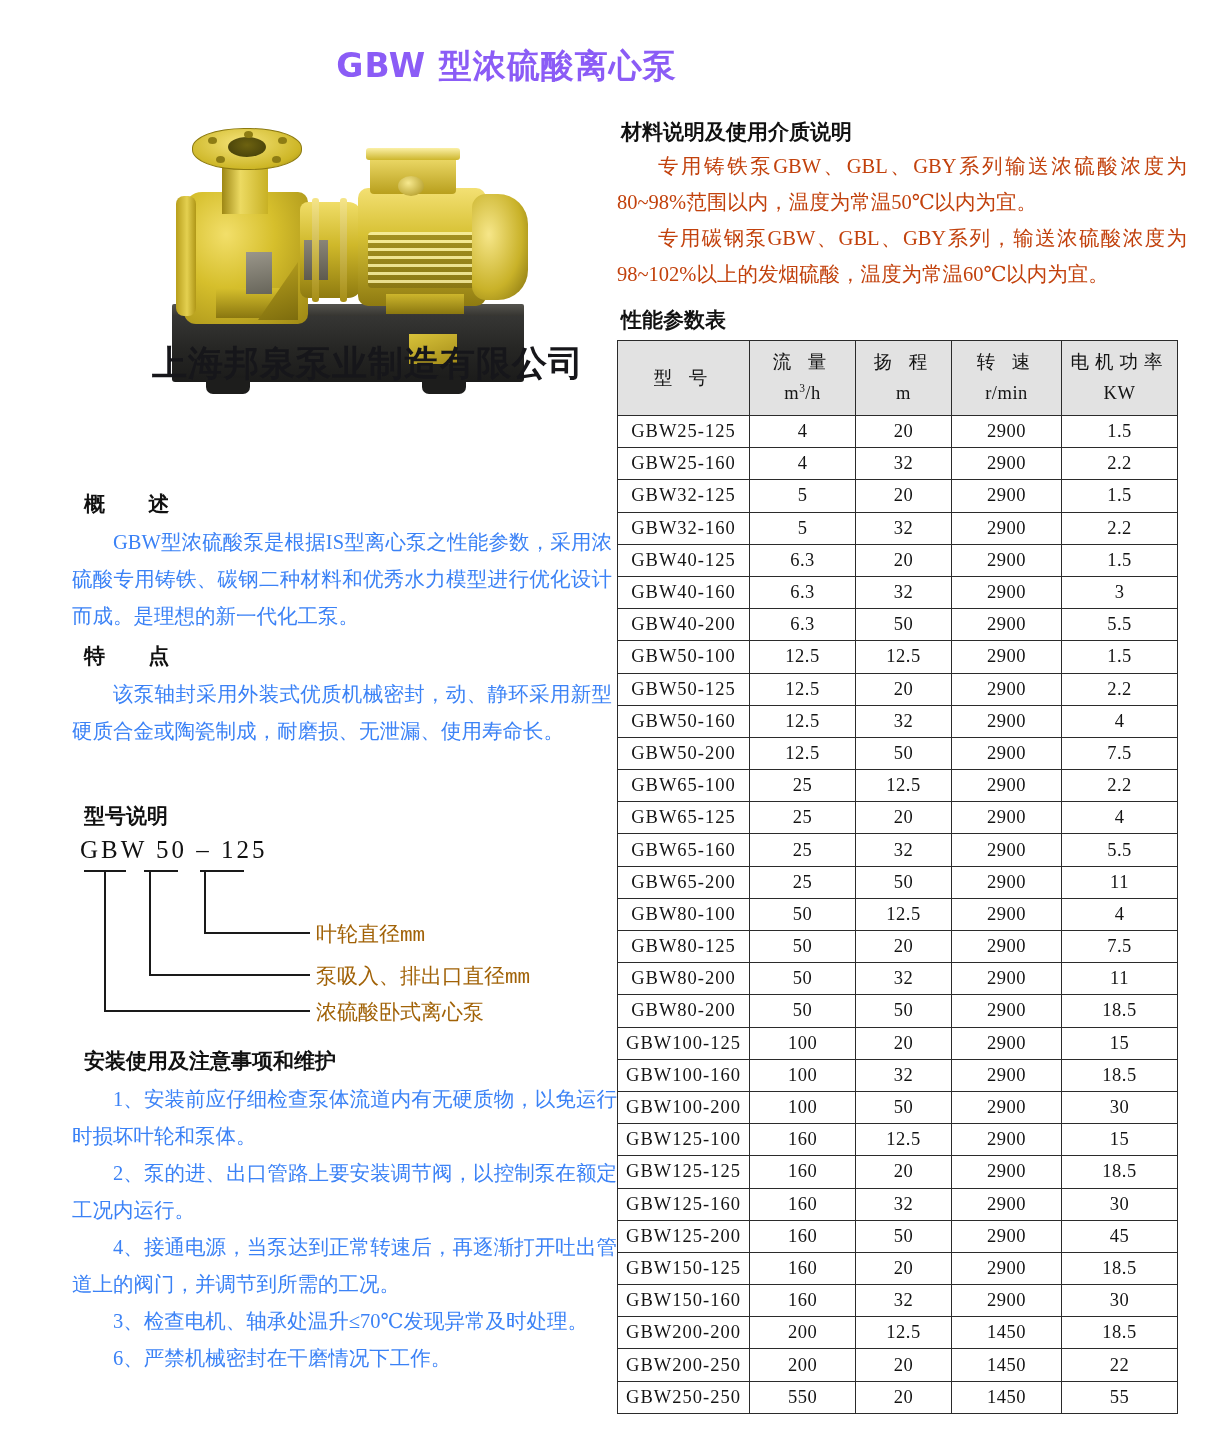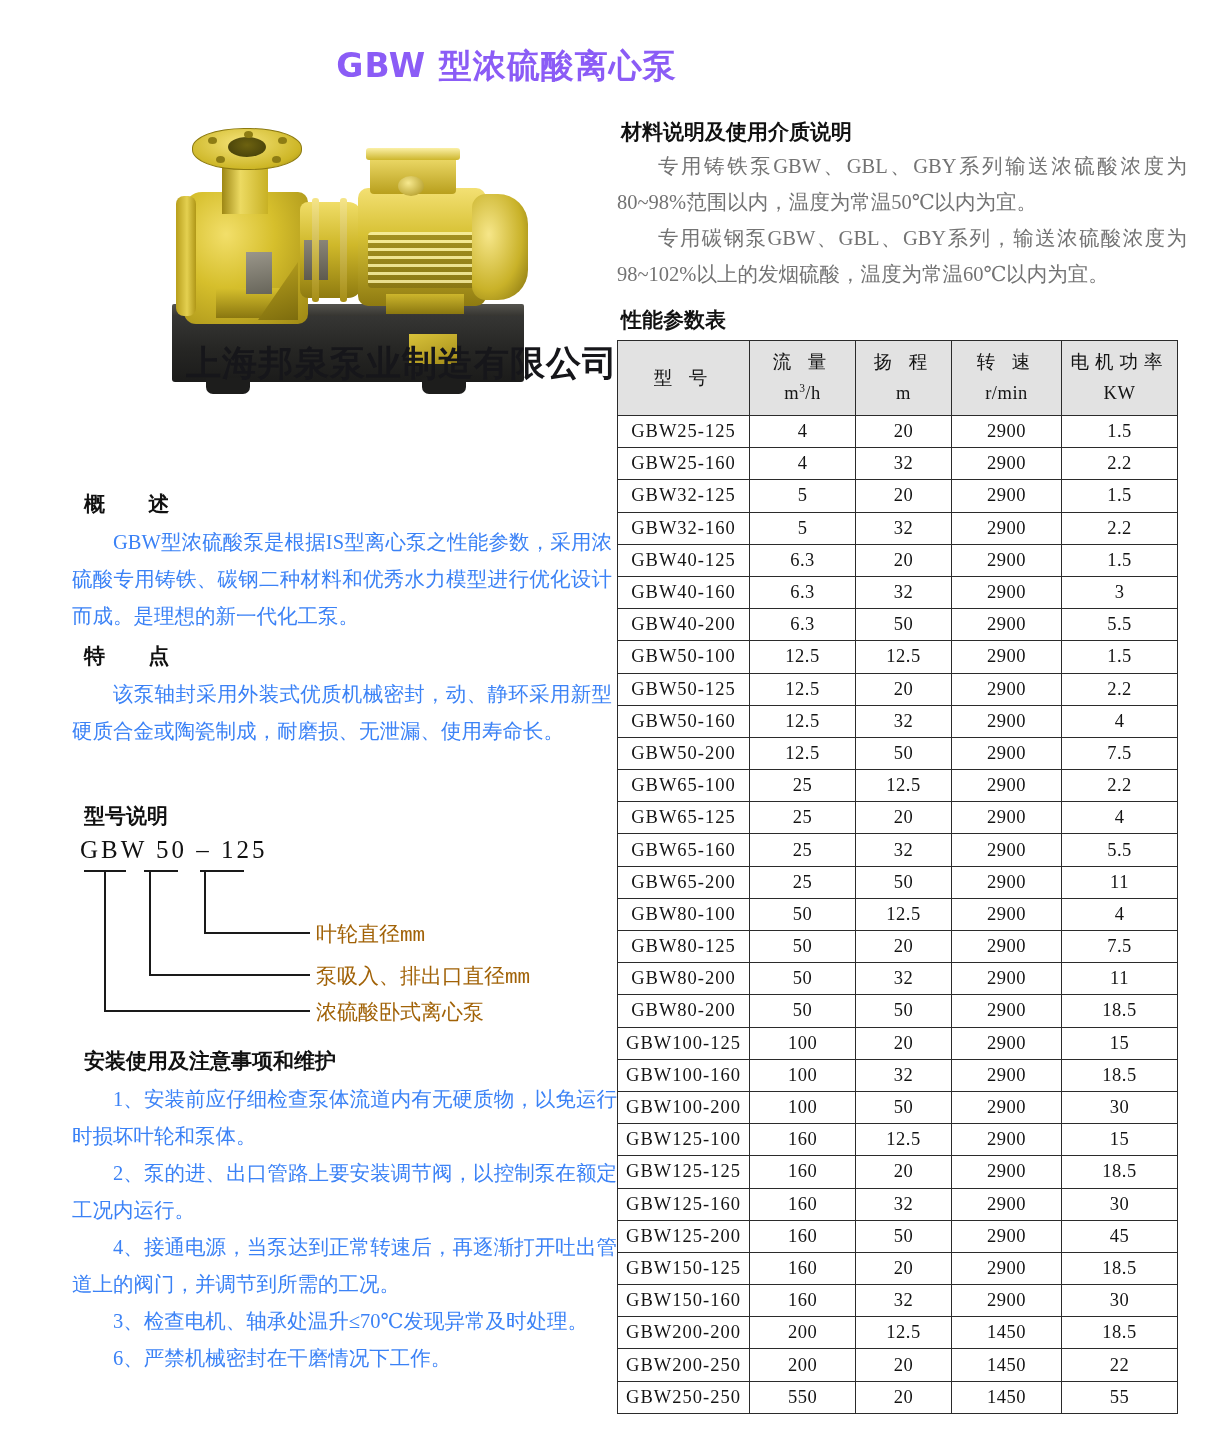--- a/index.html
+++ b/index.html
@@ -171,21 +171,20 @@
     left: 90px;
     top: 228px;
     width: 500px;
     font-family: "DejaVu Sans", "Liberation Sans", sans-serif;
     font-weight: bold;
     font-size: 35px;
     letter-spacing: 1px;
     color: #16161a;
     white-space: nowrap;
     z-index: 5;
-    text-align: center;
   }
 
   
   .sec-head {
     font-family: "DejaVu Sans", "Liberation Sans", sans-serif;
     font-weight: bold;
     font-size: 21px;
     color: #111;
     margin: 0 0 6px 12px;
   }
@@ -244,21 +243,21 @@
     color: #111;
     margin: 0 0 2px 4px;
   }
   .r-para {
     font-size: 20.5px;
     line-height: 36px;
     margin: 0;
     text-indent: 2em;
     text-align: justify;
     text-justify: inter-ideograph;
-    color: #737373;
+    color: #c2410c;
   }
   #perf-head { margin-top: 14px; }
 
   
   #perf-table {
     border-collapse: collapse;
     width: 560px;
     margin-top: 6px;
     table-layout: fixed;
     font-family: "Liberation Serif","DejaVu Serif",serif;

